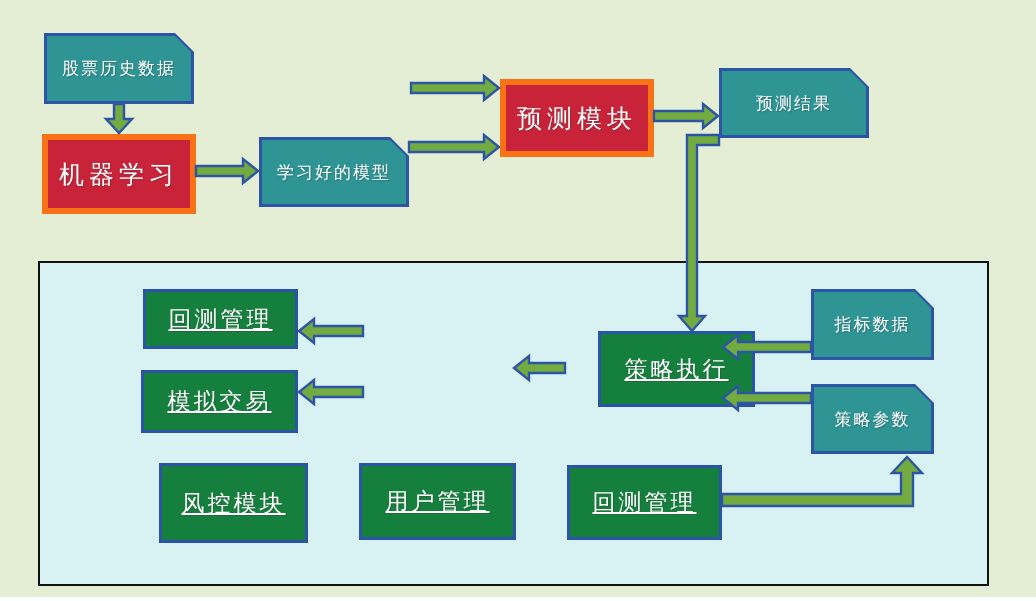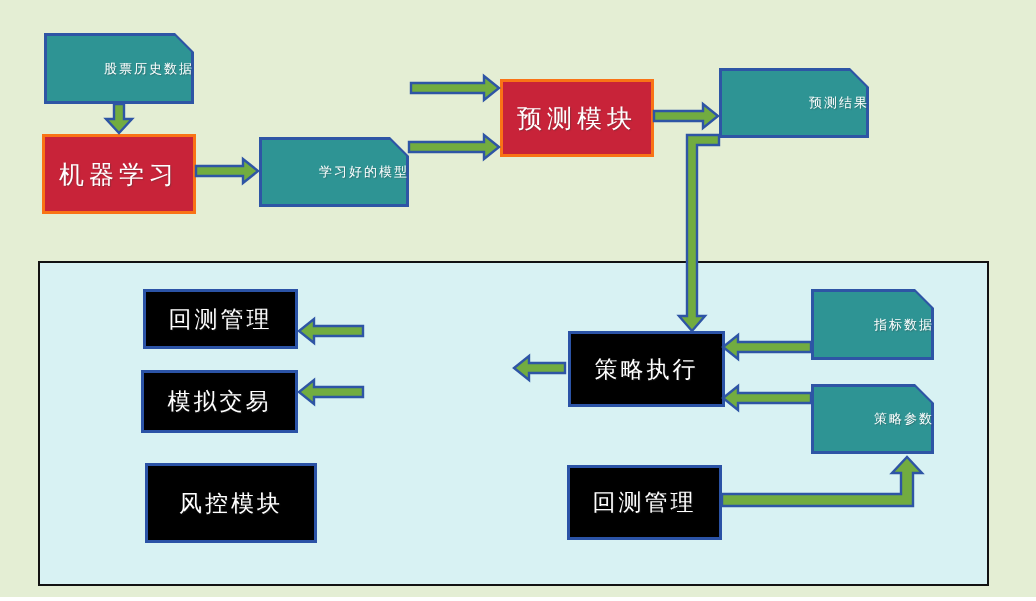--- a/index.html
+++ b/index.html
@@ -25,35 +25,35 @@
   }
   .node {
     position:absolute;
     display:flex; align-items:center; justify-content:center;
     color:#ffffff;
     text-align:center;
     box-sizing:border-box;
     text-shadow:1px 1px 1px rgba(60,60,60,0.35);
     white-space:nowrap;
   }
-  .rect-red  { background:#c82339; border:3px solid #f97316; }
-  .rect-blue { background:#000000; border:3px solid #2b53a6; }
+  .rect-red  { background:#c82339; border:6px solid #f97316; }
+  .rect-blue { background:#15803d; border:3px solid #2b53a6;text-decoration:underline; }
   .snip { background:transparent; }
   .snip::before {
     content:""; position:absolute; inset:0;
     background:#2e55a5;
     clip-path:polygon(0 0, calc(100% - 19px) 0, 100% 19px, 100% 100%, 0 100%);
   }
   .snip::after {
     content:""; position:absolute; inset:3px;
     background:#2e9494;
     clip-path:polygon(0 0, calc(100% - 16px) 0, 100% 16px, 100% 100%, 0 100%);
   }
   .node > span { position:relative; z-index:2; }
-  .t-small { font-size:13px; letter-spacing:2px;justify-content:flex-end; }
+  .t-small { font-size:17px; letter-spacing:2px; }
   .t-red   { font-size:25px; letter-spacing:5px; }
   .t-blue  { font-size:23px; letter-spacing:3px; }
   svg.arrows {
     position:absolute; left:0; top:0; width:1036px; height:601px;
     pointer-events:none; z-index:5;
   }
   svg.arrows polygon {
     fill:#72ac40;
     stroke:#2e55a5;
     stroke-width:2.4;
@@ -90,36 +90,39 @@
 
   <div class="node rect-blue t-blue" style="left:143px;top:289px;width:155px;height:60px">
     <span>回测管理</span>
   </div>
 
   <div class="node rect-blue t-blue" style="left:141px;top:370px;width:157px;height:63px">
     <span>模拟交易</span>
   </div>
 
 
-  <div class="node rect-blue t-blue" style="left:568px;top:331px;width:157px;height:76px">
+  <div class="node rect-blue t-blue" style="left:598px;top:331px;width:157px;height:76px">
     <span>策略执行</span>
   </div>
 
   <div class="node snip t-small" style="left:811px;top:289px;width:123px;height:71px">
     <span>指标数据</span>
   </div>
 
   <div class="node snip t-small" style="left:811px;top:384px;width:123px;height:70px">
     <span>策略参数</span>
   </div>
 
-  <div class="node rect-blue t-blue" style="left:145px;top:463px;width:172px;height:80px">
+  <div class="node rect-blue t-blue" style="left:159px;top:463px;width:149px;height:80px">
     <span>风控模块</span>
   </div>
 
+  <div class="node rect-blue t-blue" style="left:359px;top:463px;width:157px;height:77px">
+    <span>用户管理</span>
+  </div>
 
   <div class="node rect-blue t-blue" style="left:567px;top:465px;width:155px;height:75px">
     <span>回测管理</span>
   </div>
 
   <svg class="arrows" viewBox="0 0 1036 601">
     <polygon points="114,104 114,119 106,119 119,133 132,119 124,119 124,104"></polygon>
     <polygon points="196,166 243,166 243,159 258,171 243,183 243,176 196,176"></polygon>
     <polygon points="411,83 484,83 484,76 499,88 484,100 484,93 411,93"></polygon>
     <polygon points="409,142 484,142 484,135 499,147 484,159 484,152 409,152"></polygon>

